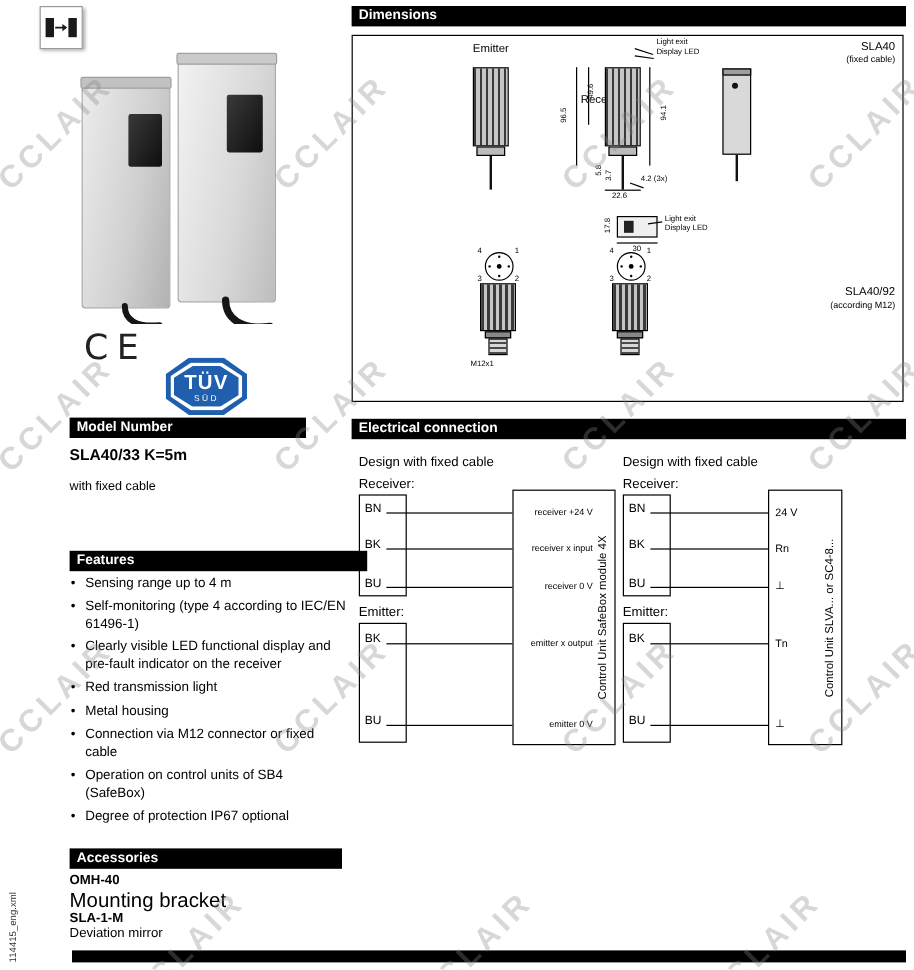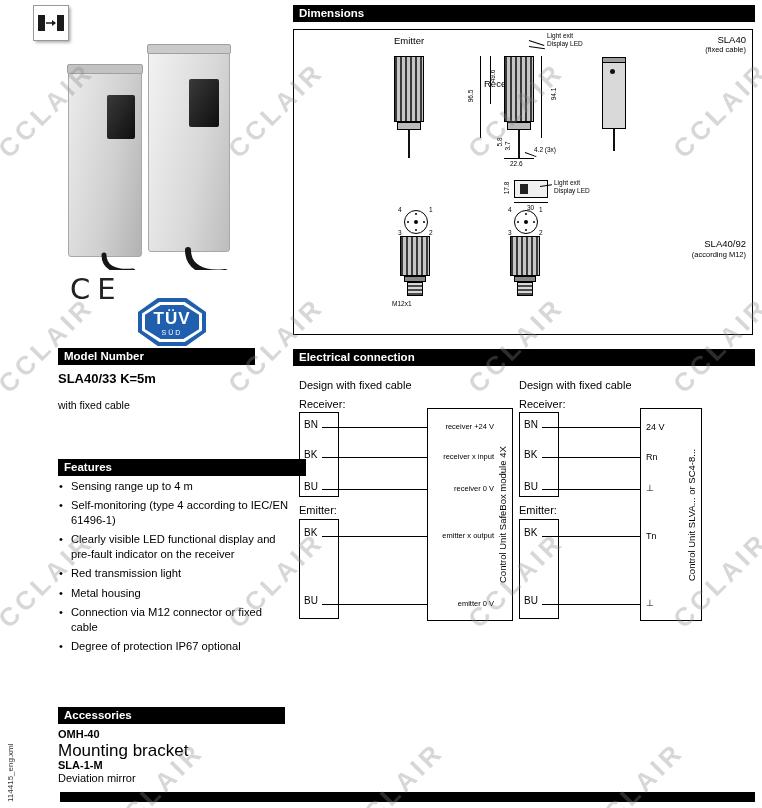--- a/index.html
+++ b/index.html
@@ -76,20 +76,21 @@
   <div class="abs" style="left:58px;top:399px;font-size:10.5px;">with fixed cable</div>
 
   <div class="hdr" style="left:58px;top:459px;width:248px;">Features</div>
   <ul class="feat">
     <li><span>Sensing range up to 4 m</span></li>
     <li><span>Self-monitoring (type 4 according to IEC/EN 61496-1)</span></li>
     <li><span>Clearly visible LED functional display and pre-fault indicator on the receiver</span></li>
     <li><span>Red transmission light</span></li>
     <li><span>Metal housing</span></li>
     <li><span>Connection via M12 connector or fixed cable</span></li>
+    <li><span>Operation on control units of SB4 (SafeBox)</span></li>
     <li><span>Degree of protection IP67 optional</span></li>
   </ul>
 
   <div class="hdr" style="left:58px;top:707px;width:227px;">Accessories</div>
   <div class="abs" style="left:58px;top:728px;font-size:11px;font-weight:bold;">OMH-40</div>
   <div class="abs" style="left:58px;top:741px;font-size:17px;">Mounting bracket</div>
   <div class="abs" style="left:58px;top:759px;font-size:11px;font-weight:bold;">SLA-1-M</div>
   <div class="abs" style="left:58px;top:772px;font-size:11px;">Deviation mirror</div>
 
   <div class="hdr" style="left:293px;top:5px;width:462px;">Dimensions</div>

